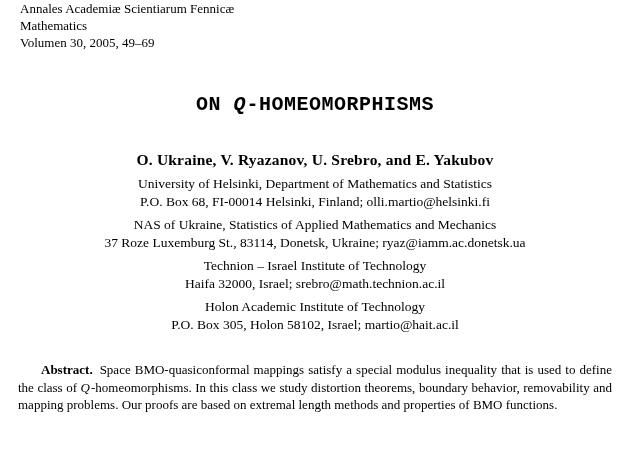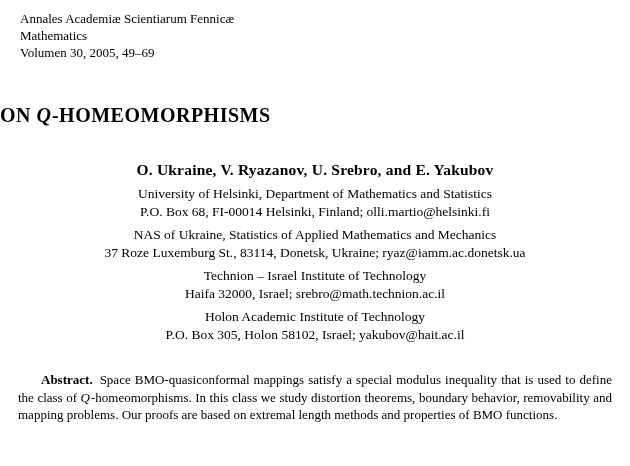--- a/index.html
+++ b/index.html
@@ -9,33 +9,34 @@
   }
   .page {
     position: relative;
     width: 630px;
     height: 466px;
     background: #ffffff;
     color: #000000;
     font-family: "Liberation Serif", "DejaVu Serif", serif;
     overflow: hidden;
     box-sizing: border-box;
-    padding-top: 10px;
   }
   .journal {
     margin-left: 20px;
     font-size: 13px;
     line-height: 17px;
   }
   .title {
     margin: 42px 0 0 0;
+    text-align: center;
     font-size: 20px;
     font-weight: bold;
     letter-spacing: 0.5px;
     line-height: 24px;
+    font-family: Liberation Mono, monospace;
   }
   .title .q-math {
     font-style: italic;
     font-weight: 600;
     letter-spacing: 0;
     padding-right: 1px;
   }
   .authors {
     margin-top: 33px;
     text-align: center;
@@ -92,19 +93,19 @@
     <div class="aff">
       <div>NAS of Ukraine, Statistics of Applied Mathematics and Mechanics</div>
       <div>37 Roze Luxemburg St., 83114, Donetsk, Ukraine; ryaz@iamm.ac.donetsk.ua</div>
     </div>
     <div class="aff">
       <div>Technion – Israel Institute of Technology</div>
       <div>Haifa 32000, Israel; srebro@math.technion.ac.il</div>
     </div>
     <div class="aff">
       <div>Holon Academic Institute of Technology</div>
-      <div>P.O. Box 305, Holon 58102, Israel; yakubov@hait.ac.il</div>
+      <div>P.O. Box 305, Holon 58102, Israel; martio@hait.ac.il</div>
     </div>
   </section>
 
   <p class="abstract"><span class="abs-label">Abstract.</span><span>Space BMO-quasiconformal mappings satisfy a special modulus inequality that is used to define the class of </span><span class="q-math-abs">Q</span><span>-homeomorphisms. In this class we study distortion theorems, boundary behavior, removability and mapping problems. Our proofs are based on extremal length methods and properties of BMO functions.</span></p>
 
 </div>
 
 </body></html>

